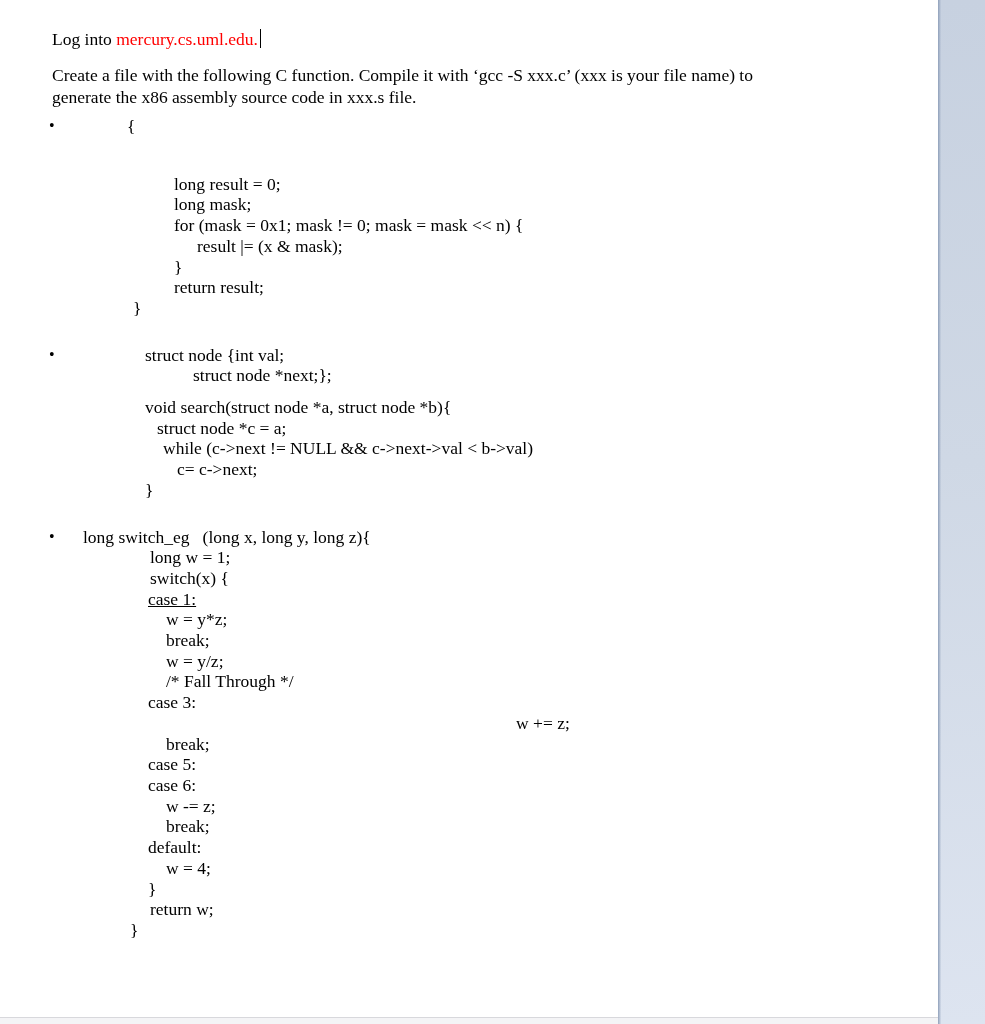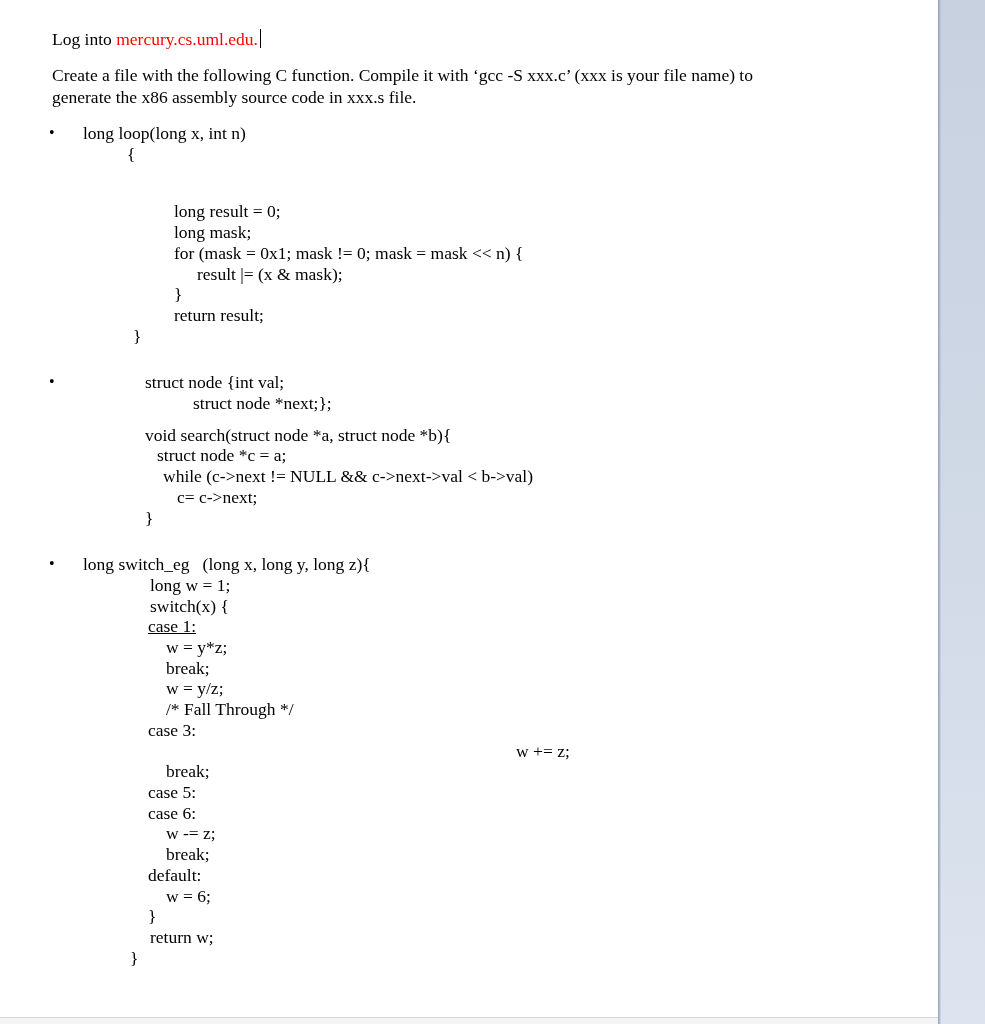--- a/index.html
+++ b/index.html
@@ -25,21 +25,21 @@
   .page {
     position: absolute; left: 0; top: 16px;
     width: 938px; height: 1017px;
     background: #ffffff;
   }
   .content { padding: 12px 18px 0 52px; }
 
   .para { font-size: 17.5px; line-height: 22px; }
   .para .pline { white-space: pre; }
   .para-login { margin: 0 0 14px 0; }
-  .para-compile { margin: 0 0 15px 0; }
+  .para-compile { margin: 0 0 8px 0; }
   .para-copy { margin: 0 0 13px 0; }
   .link-text { color: var(--link); }
   .caret {
     display: inline-block;
     width: 1.5px; height: 19px;
     background: #000;
     vertical-align: -3px;
     margin-left: 2px;
   }
 
@@ -80,21 +80,20 @@
 
     <div class="para para-compile">
         <div class="pline">Create a file with the following C function. Compile it with ‘gcc -S xxx.c’ (xxx is your file name) to</div>
         <div class="pline">generate the x86 assembly source code in xxx.s file.</div>
       </div>
 
 
     <div class="bullet-item">
       <span class="bullet-dot">•</span>
       <div>
-          <div class="code-line" style="padding-left: 31px;">long loop(long x, int n)</div>
           <div class="code-line" style="padding-left: 75px;">{</div>
           <div class="code-line" style="padding-left: 122px; margin-top: 37px;">long result = 0;</div>
           <div class="code-line" style="padding-left: 122px;">long mask;</div>
           <div class="code-line" style="padding-left: 122px;">for (mask = 0x1; mask != 0; mask = mask &lt;&lt; n) {</div>
           <div class="code-line" style="padding-left: 145px;">result |= (x &amp; mask);</div>
           <div class="code-line" style="padding-left: 122px;">}</div>
           <div class="code-line" style="padding-left: 122px;">return result;</div>
           <div class="code-line" style="padding-left: 81px;">}</div>
         </div>
     </div>
@@ -124,21 +123,21 @@
           <div class="code-line" style="padding-left: 114px;">w = y/z;</div>
           <div class="code-line" style="padding-left: 114px;">/* Fall Through */</div>
           <div class="code-line" style="padding-left: 96px;">case 3:</div>
           <div class="code-line" style="padding-left: 114px; text-align: center;">w += z;</div>
           <div class="code-line" style="padding-left: 114px;">break;</div>
           <div class="code-line" style="padding-left: 96px;">case 5:</div>
           <div class="code-line" style="padding-left: 96px;">case 6:</div>
           <div class="code-line" style="padding-left: 114px;">w -= z;</div>
           <div class="code-line" style="padding-left: 114px;">break;</div>
           <div class="code-line" style="padding-left: 96px;">default:</div>
-          <div class="code-line" style="padding-left: 114px;">w = 6;</div>
+          <div class="code-line" style="padding-left: 114px;">w = 4;</div>
           <div class="code-line" style="padding-left: 96px;">}</div>
           <div class="code-line" style="padding-left: 98px;">return w;</div>
           <div class="code-line" style="padding-left: 78px;">}</div>
         </div>
     </div>
 
   </div>
 </div>
 
 <div class="bottom-strip"></div>

